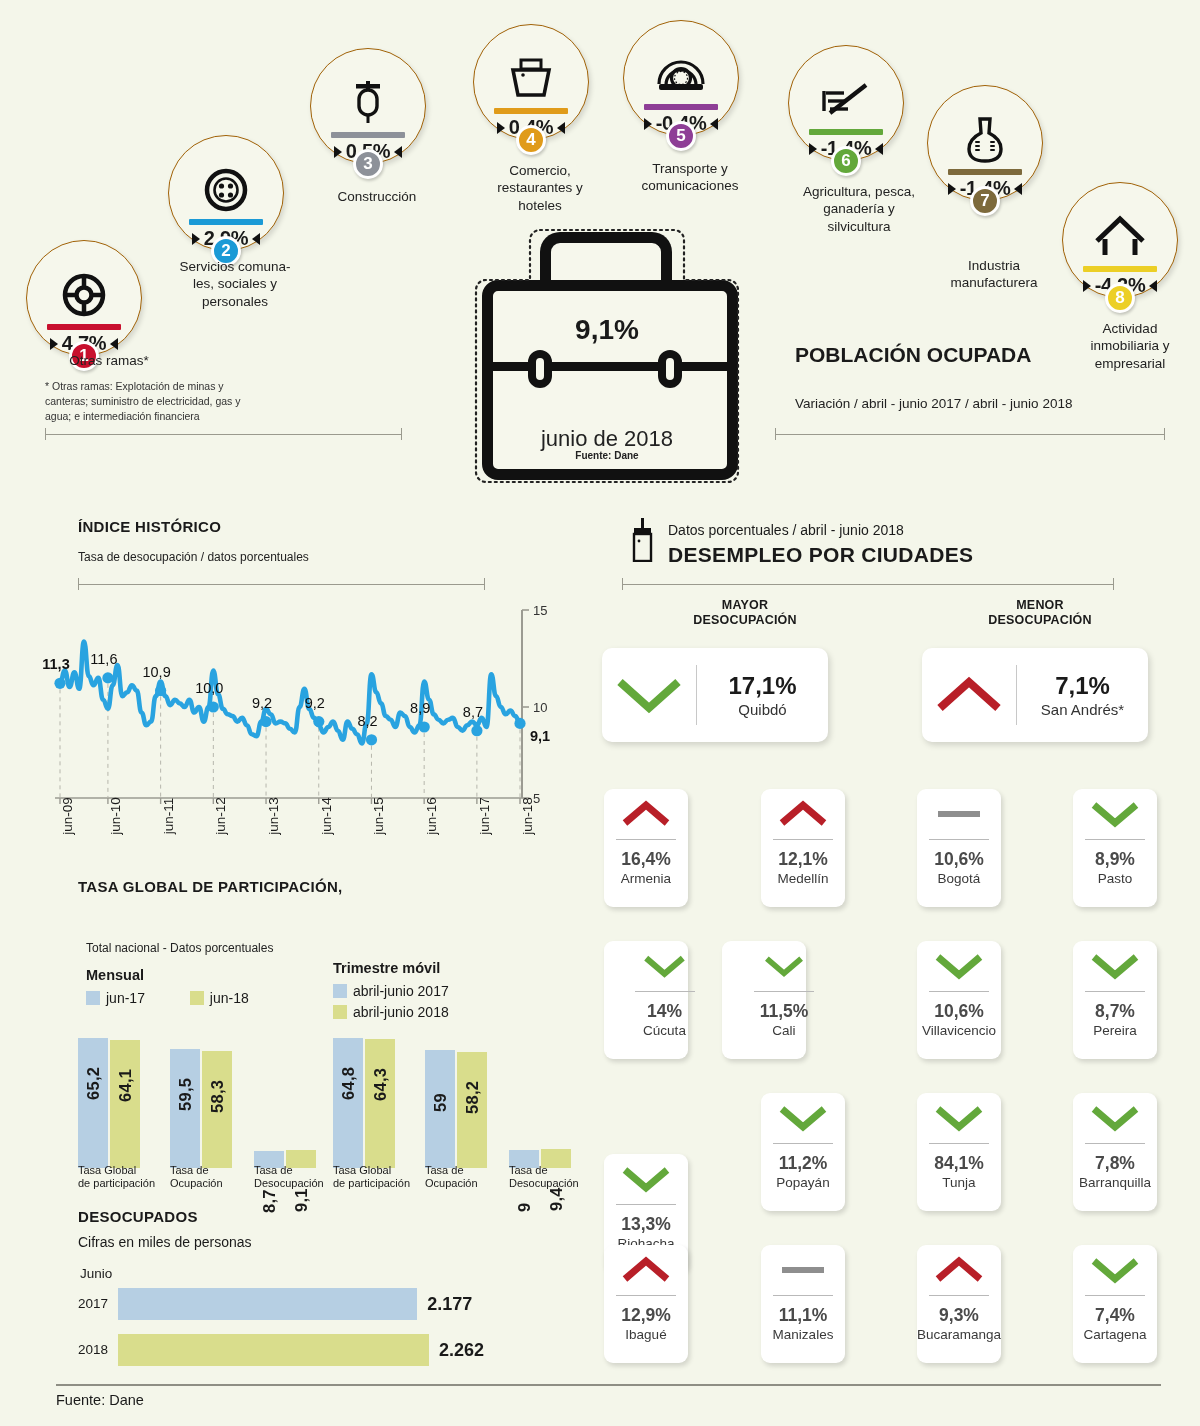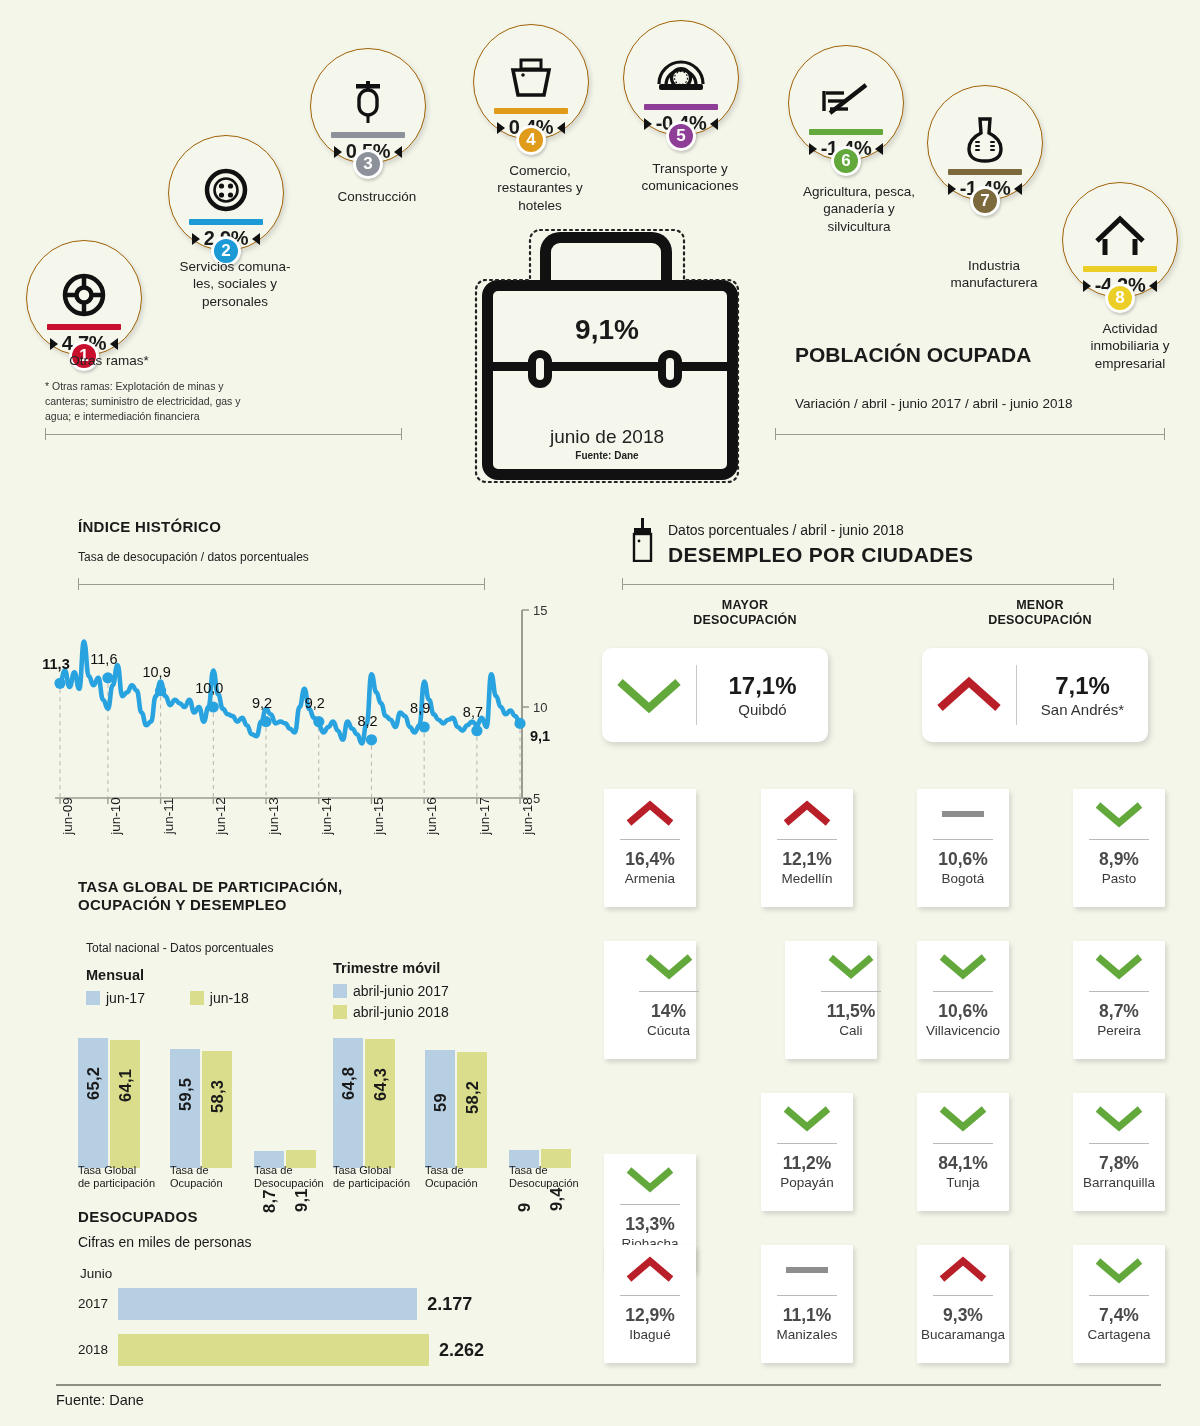--- a/index.html
+++ b/index.html
@@ -53,21 +53,21 @@
   .case-handle{
     position:absolute;left:78px;top:10px;width:132px;height:76px;
     border:11px solid #111;border-radius:20px 20px 0 0;border-bottom:none;box-sizing:border-box;
     background:#f6f7ec;z-index:1;
   }
   .case-band{position:absolute;left:20px;top:140px;width:256px;height:9px;background:#111;z-index:3;}
   .clasp{position:absolute;top:128px;width:24px;height:38px;border:8px solid #111;border-radius:12px;background:#f6f7ec;z-index:4;box-sizing:border-box;}
   .clasp.l{left:66px;} .clasp.r{left:196px;}
   .case-pct{position:absolute;left:0;right:0;top:92px;text-align:center;font-size:28px;font-weight:700;z-index:5;}
   .case-title{position:absolute;left:0;right:0;top:160px;text-align:center;font-size:33px;font-weight:800;letter-spacing:.5px;z-index:5;}
-  .case-sub{position:absolute;left:0;right:0;top:204px;text-align:center;font-size:19px;color:#222;z-index:5;}
+  .case-sub{position:absolute;left:0;right:0;top:204px;text-align:center;font-size:22px;color:#222;z-index:5;}
   .case-src{position:absolute;left:0;right:0;top:228px;text-align:center;font-size:10px;font-weight:700;color:#222;z-index:5;}
   .case-dots{position:absolute;left:12px;top:2px;width:266px;height:264px;z-index:6;pointer-events:none;}
   .pob-title{position:absolute;left:795px;top:342px;font-size:21px;font-weight:800;line-height:1.25;}
   .pob-sub{position:absolute;left:795px;top:396px;font-size:13.5px;color:#222;}
 
   .bracket{position:absolute;height:12px;border-left:1px solid #9a9a8e;border-right:1px solid #9a9a8e;}
   .bracket:after{content:"";position:absolute;left:0;right:0;top:6px;height:1px;background:#9a9a8e;}
 
   
   .sec-title{font-size:15px;font-weight:800;letter-spacing:.3px;}
@@ -81,21 +81,21 @@
   .legend-txt{font-size:14px;}
   .bar-cat{font-size:11px;line-height:1.18;text-align:left;}
   .barval{font-size:16.5px;font-weight:700;writing-mode:vertical-rl;transform:rotate(180deg);letter-spacing:.3px;}
 
   
   .ds-num{font-size:18px;font-weight:800;}
   .ds-yr{font-size:13.5px;}
 
   
   .city-card{
-    position:absolute;width:92px;height:118px;background:#fff;border-radius:1px;
+    position:absolute;width:84px;height:118px;background:#fff;border-radius:9px;
     box-shadow:2px 3px 5px rgba(0,0,0,.14);
     display:flex;flex-direction:column;align-items:center;box-sizing:border-box;
   }
   .city-card .chev{height:50px;display:flex;align-items:center;justify-content:center;width:100%;}
   .city-card .cdiv{width:60px;height:1px;background:#b9b9b9;}
   .city-pct{font-size:17.5px;font-weight:700;color:#4a4a4a;margin-top:9px;}
   .city-name{font-size:13.5px;color:#3a3a3a;margin-top:1px;white-space:nowrap;}
 
   .big-card{
     position:absolute;width:226px;height:94px;background:#fff;border-radius:10px;
@@ -389,21 +389,20 @@
     <div style="position: absolute; left: 226.042px; top: 4px; transform: translateX(-50%) rotate(-90deg); transform-origin: center top; font-size: 13.5px; white-space: nowrap;">jun-13</div>
     <div style="position: absolute; left: 278.75px; top: 4px; transform: translateX(-50%) rotate(-90deg); transform-origin: center top; font-size: 13.5px; white-space: nowrap;">jun-14</div>
     <div style="position: absolute; left: 331.458px; top: 4px; transform: translateX(-50%) rotate(-90deg); transform-origin: center top; font-size: 13.5px; white-space: nowrap;">jun-15</div>
     <div style="position: absolute; left: 384.167px; top: 4px; transform: translateX(-50%) rotate(-90deg); transform-origin: center top; font-size: 13.5px; white-space: nowrap;">jun-16</div>
     <div style="position: absolute; left: 436.875px; top: 4px; transform: translateX(-50%) rotate(-90deg); transform-origin: center top; font-size: 13.5px; white-space: nowrap;">jun-17</div>
     <div style="position: absolute; left: 480px; top: 4px; transform: translateX(-50%) rotate(-90deg); transform-origin: center top; font-size: 13.5px; white-space: nowrap;">jun-18</div>
   </div>
 
 <div class="abs sec-title" style="left:78px;top:878px;line-height:1.22;">
   <div>TASA GLOBAL DE PARTICIPACIÓN,</div>
-  <div>OCUPACIÓN Y DESEMPLEO</div>
 </div>
 <div class="abs sec-sub" style="left:86px;top:941px;">Total nacional - Datos porcentuales</div>
 
 <div class="abs grp-title" style="left:86px;top:967px;">Mensual</div>
 <div class="abs" style="left:86px;top:989px;">
   <span class="legend-sq" id="lsq1" style="background: rgb(182, 207, 227);"></span><span class="legend-txt">jun-17</span>
   <span style="display:inline-block;width:36px;"></span>
   <span class="legend-sq" id="lsq2" style="background: rgb(217, 221, 140);"></span><span class="legend-txt">jun-18</span>
 </div>
 
@@ -565,21 +564,21 @@
     <div class="city-card" style="left: 604px; top: 941px; padding-left: 37px;">
       <div class="chev">
         <svg width="54" height="32" viewBox="0 0 54 32">
           <path d="M6 7 L27 25 L48 7" fill="none" stroke="#63a83b" stroke-width="7" stroke-linecap="butt" stroke-linejoin="miter"></path>
         </svg>
       </div>
       <div class="cdiv"></div>
       <div class="city-pct">14%</div>
       <div class="city-name">Cúcuta</div>
     </div>
-    <div class="city-card" style="left: 785px; top: 941px; padding-left: 40px;">
+    <div class="city-card" style="left: 722px; top: 941px; padding-left: 40px;">
       <div class="chev">
         <svg width="54" height="32" viewBox="0 0 54 32">
           <path d="M6 7 L27 25 L48 7" fill="none" stroke="#63a83b" stroke-width="7" stroke-linecap="butt" stroke-linejoin="miter"></path>
         </svg>
       </div>
       <div class="cdiv"></div>
       <div class="city-pct">11,5%</div>
       <div class="city-name">Cali</div>
     </div>
     <div class="city-card" style="left: 917px; top: 941px;">

